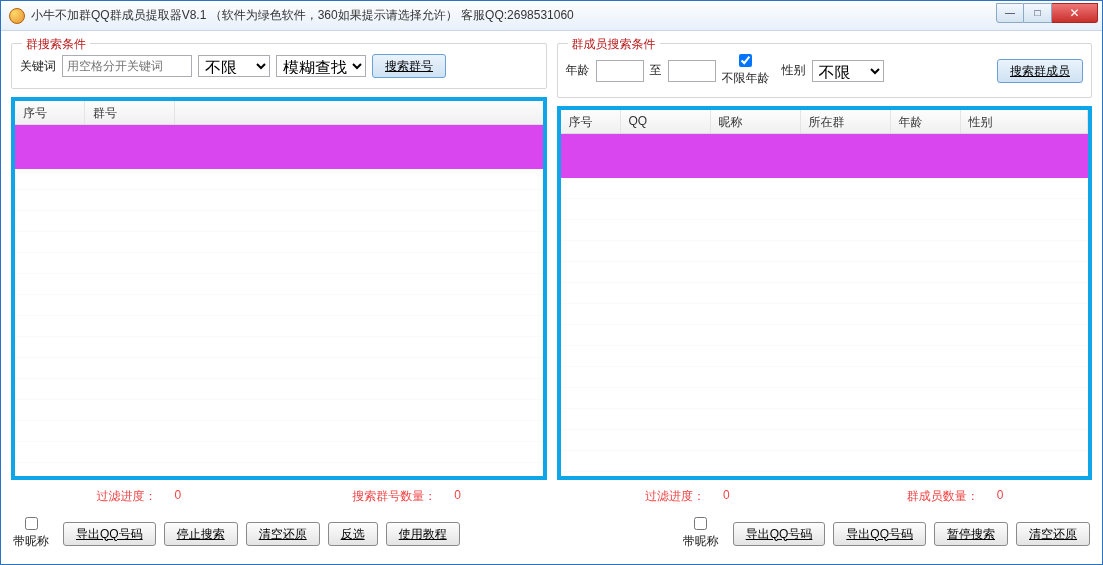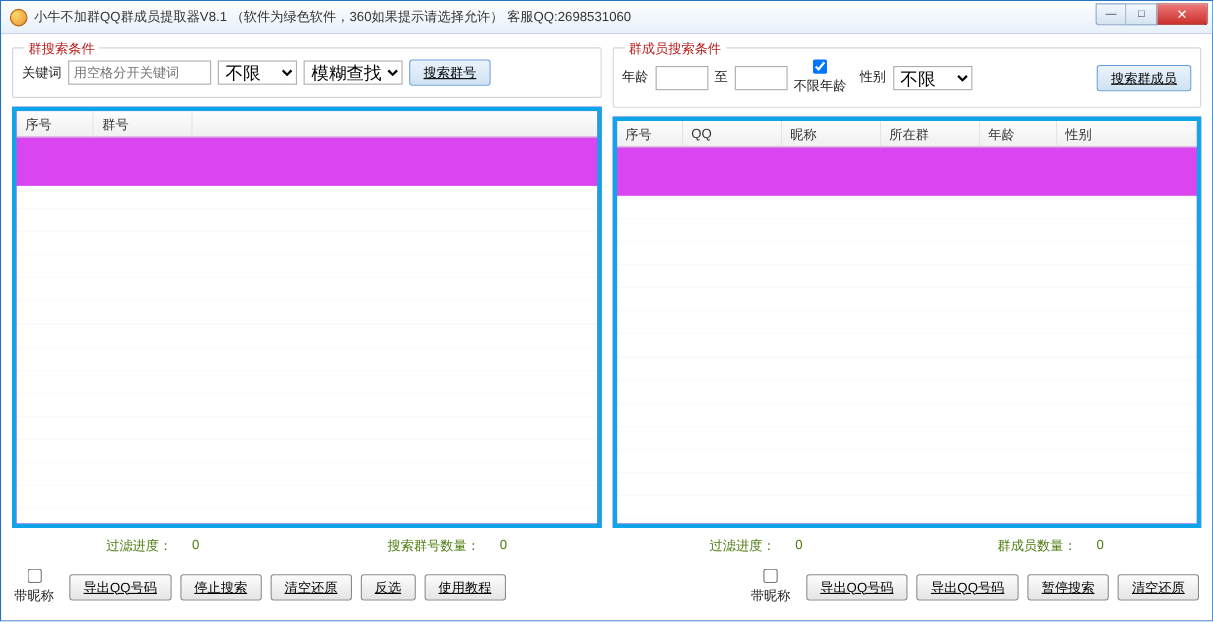--- a/index.html
+++ b/index.html
@@ -18,21 +18,21 @@
 .groupbox-title { position: absolute; top: -8px; left: 10px; background: #fff; padding: 0 4px; color: #b91c1c; font-family: Liberation Serif, serif; }
 label { color: #222; }
 input[type=text] { border: 1px solid #abadb3; padding: 3px 4px; font-family: inherit; font-size: 12px; height: 22px; background: #fff; }
 select { border: 1px solid #abadb3; padding: 2px 2px; font-family: inherit; font-size: 16px; height: 22px; background: #fff; }
 button.btn { border: 1px solid #8a8a8a; background: linear-gradient(#fdfdfd,#e4e4e4); padding: 3px 12px; font-family: inherit; font-size: 12px; height: 24px; border-radius: 3px; cursor: pointer; text-decoration: underline; }
 button.primary { background: linear-gradient(#eaf3fb,#cfe2f3); border-color: #6aa0d8; }
 .table-wrap { border: 4px solid #0ea5e9; margin-top: 8px; flex: 1; background: #d946ef; overflow: hidden; display: flex; flex-direction: column; gap: 44px; }
 .thead { display: flex; height: 24px; background: linear-gradient(#fdfdfd,#f0f0f0); border-bottom: 1px solid #dcdcdc; }
 .th { padding: 4px 8px; border-right: 1px solid #e4e4e4; color: #333; white-space: nowrap; overflow: hidden; }
 .tbody { flex: 1; background: repeating-linear-gradient(#fff 0 20px, #fafafa 20px 21px); }
-.status-row { display: flex; justify-content: space-around; padding: 8px 0; color: #4d7c0f; align-items: center; }
+.status-row { display: flex; justify-content: space-around; padding: 8px 0; color: #ef4444; align-items: center; }
 .status-item { display: flex; gap: 18px; }
 .bottom-row { display: flex; align-items: center; gap: 8px; padding: 4px 2px; }
 .chk { display: flex; align-items: center; gap: 3px; margin-right: 6px; flex-direction: column; }
 input[type=checkbox] { width: 13px; height: 13px; }
 .spacer { flex: 1; }
 </style>
 </head>
 <body>
 
 <div class="window">

